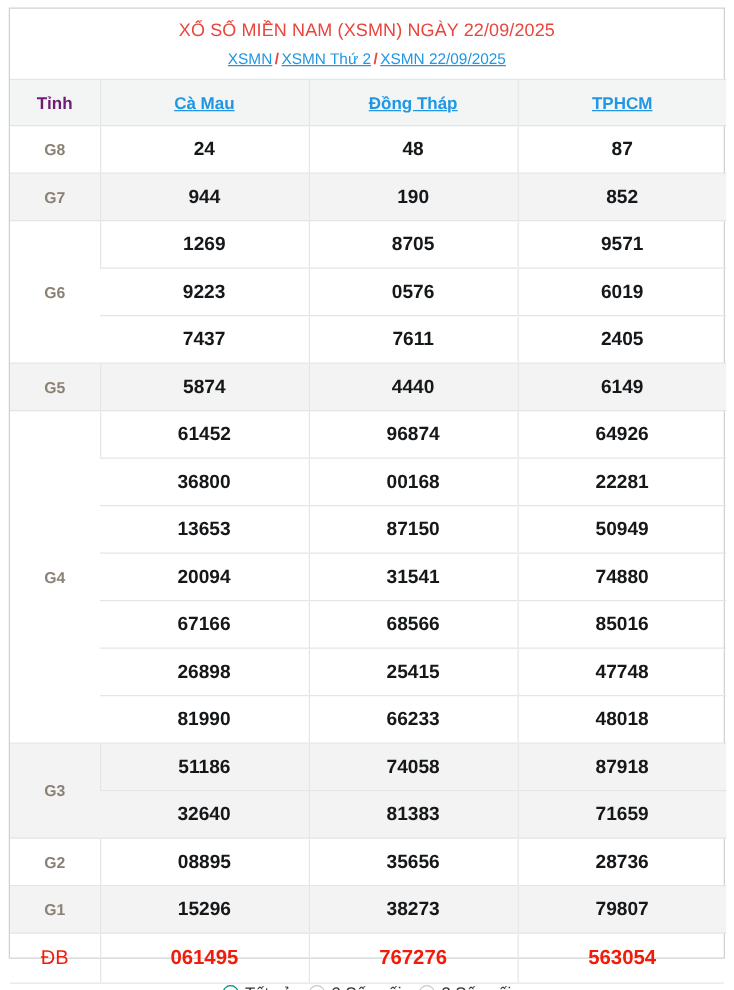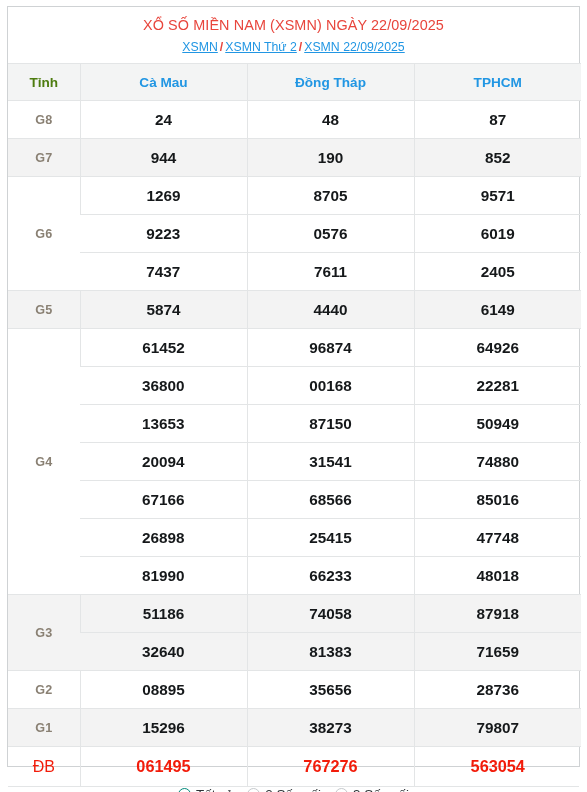--- a/index.html
+++ b/index.html
@@ -83,24 +83,25 @@
     border-left: none;
   }
 
   thead th {
     background: #f3f4f4;
     height: 34px;
     font-size: 13.6px;
     font-weight: bold;
   }
   th.hdr-tinh {
-    color: #4d7c0f;
+    color: #701a75;
   }
   th.hdr-city a {
     color: #2196e3;
+    text-decoration: underline;
     cursor: pointer;
   }
 
   td.grp-label {
     color: #8a8174;
     font-size: 12.6px;
     font-weight: bold;
   }
   td.num {
     color: #15181a;

